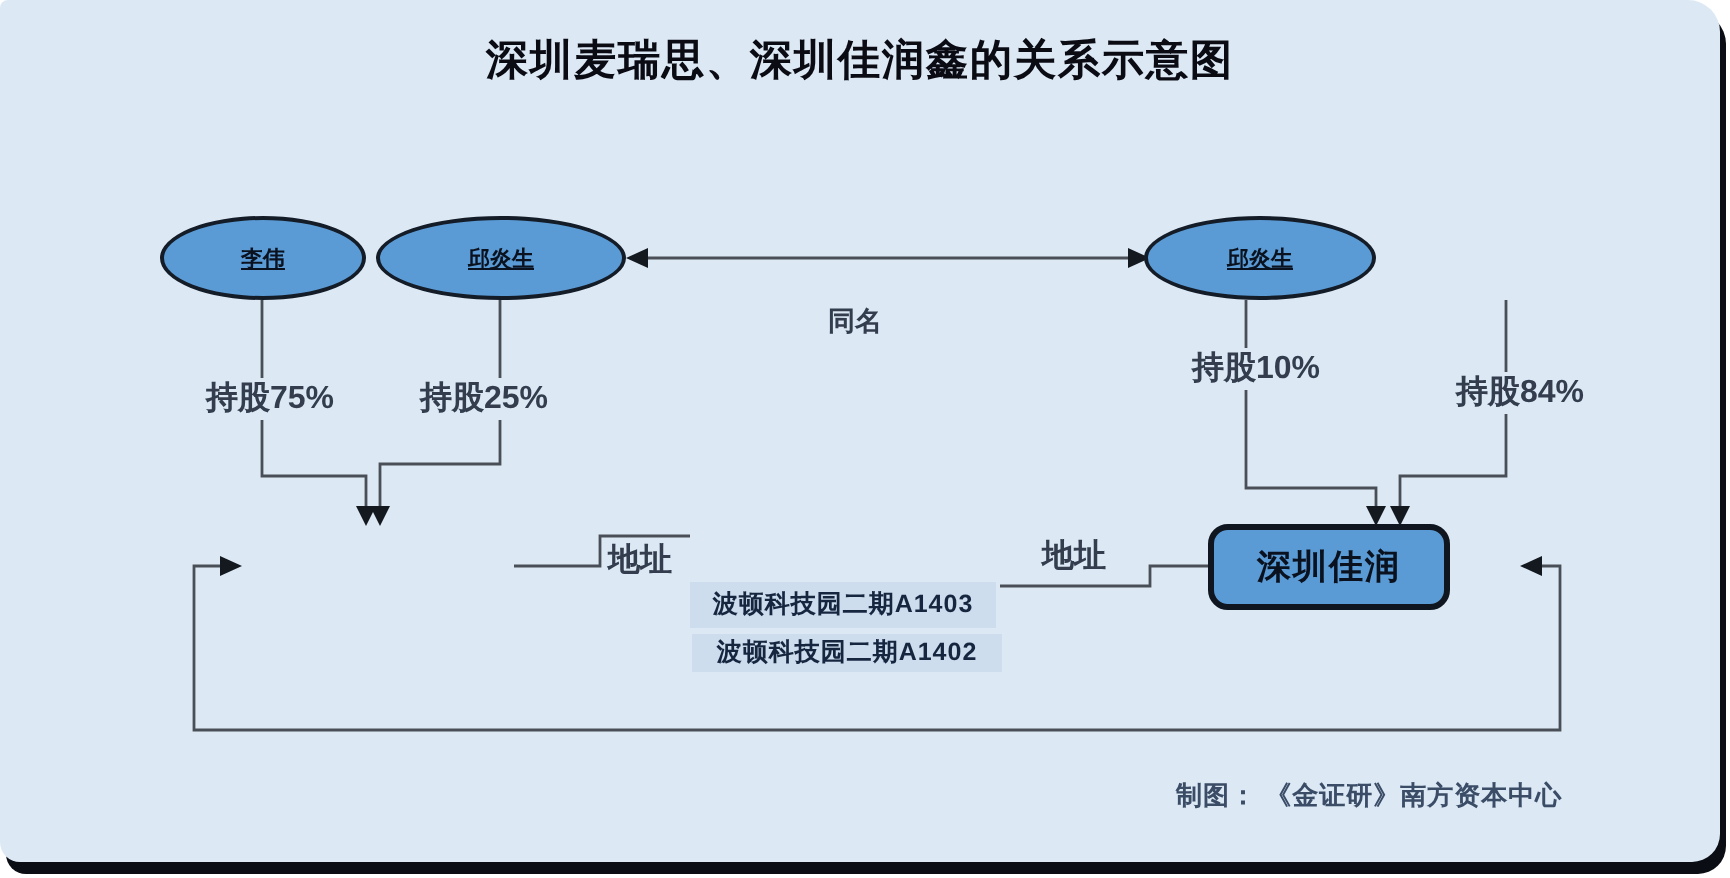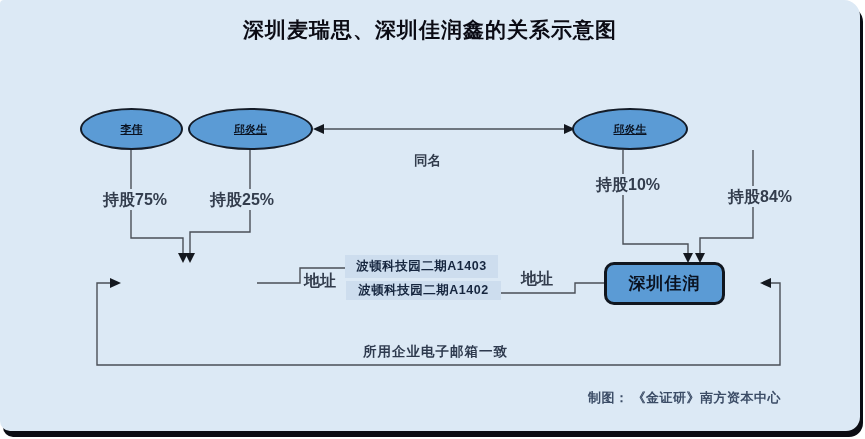--- a/index.html
+++ b/index.html
@@ -42,20 +42,21 @@
     border:3px solid #10161f;
     border-radius:10px;
     font-size:17px;
     letter-spacing:1px;
   }
   .addr{
     background:var(--addr-fill);
     color:#16263f;
     font-size:12.5px;
     letter-spacing:0.5px;
+    margin-top:36px;
   }
   .edge-label{
     position:absolute;font-weight:bold;color:var(--label-text);
     font-size:16px;white-space:nowrap;line-height:1.2;
   }
   .masked{background:var(--bg);padding:1px 3px;}
   .same-name{font-size:13.5px;padding:1px 14px;margin-top:32px;}
   .email-label{font-size:13.5px;letter-spacing:1px;color:#2e3a4e;}
   .credit{
     position:absolute;font-size:13px;font-weight:bold;color:#3b4c66;
@@ -121,18 +122,17 @@
     <div class="edge-label masked" style="left:100px;top:189px">持股75%</div>
     <div class="edge-label masked" style="left:207px;top:189px">持股25%</div>
     <div class="edge-label masked" style="left:593px;top:174px">持股10%</div>
     <div class="edge-label masked" style="left:725px;top:186px">持股84%</div>
 
     <div class="edge-label masked same-name" style="left:400px;top:120px">同名</div>
 
     <div class="edge-label" style="left:304px;top:271px">地址</div>
     <div class="edge-label" style="left:521px;top:269px">地址</div>
 
-    <div class="edge-label email-label" style="left:363px;top:344px">所用企业电子邮箱一致</div>
 
     <div class="credit" style="left:588px;top:389px">制图：  《金证研》南方资本中心</div>
 
   </div>
 </div>
 
 </body></html>

